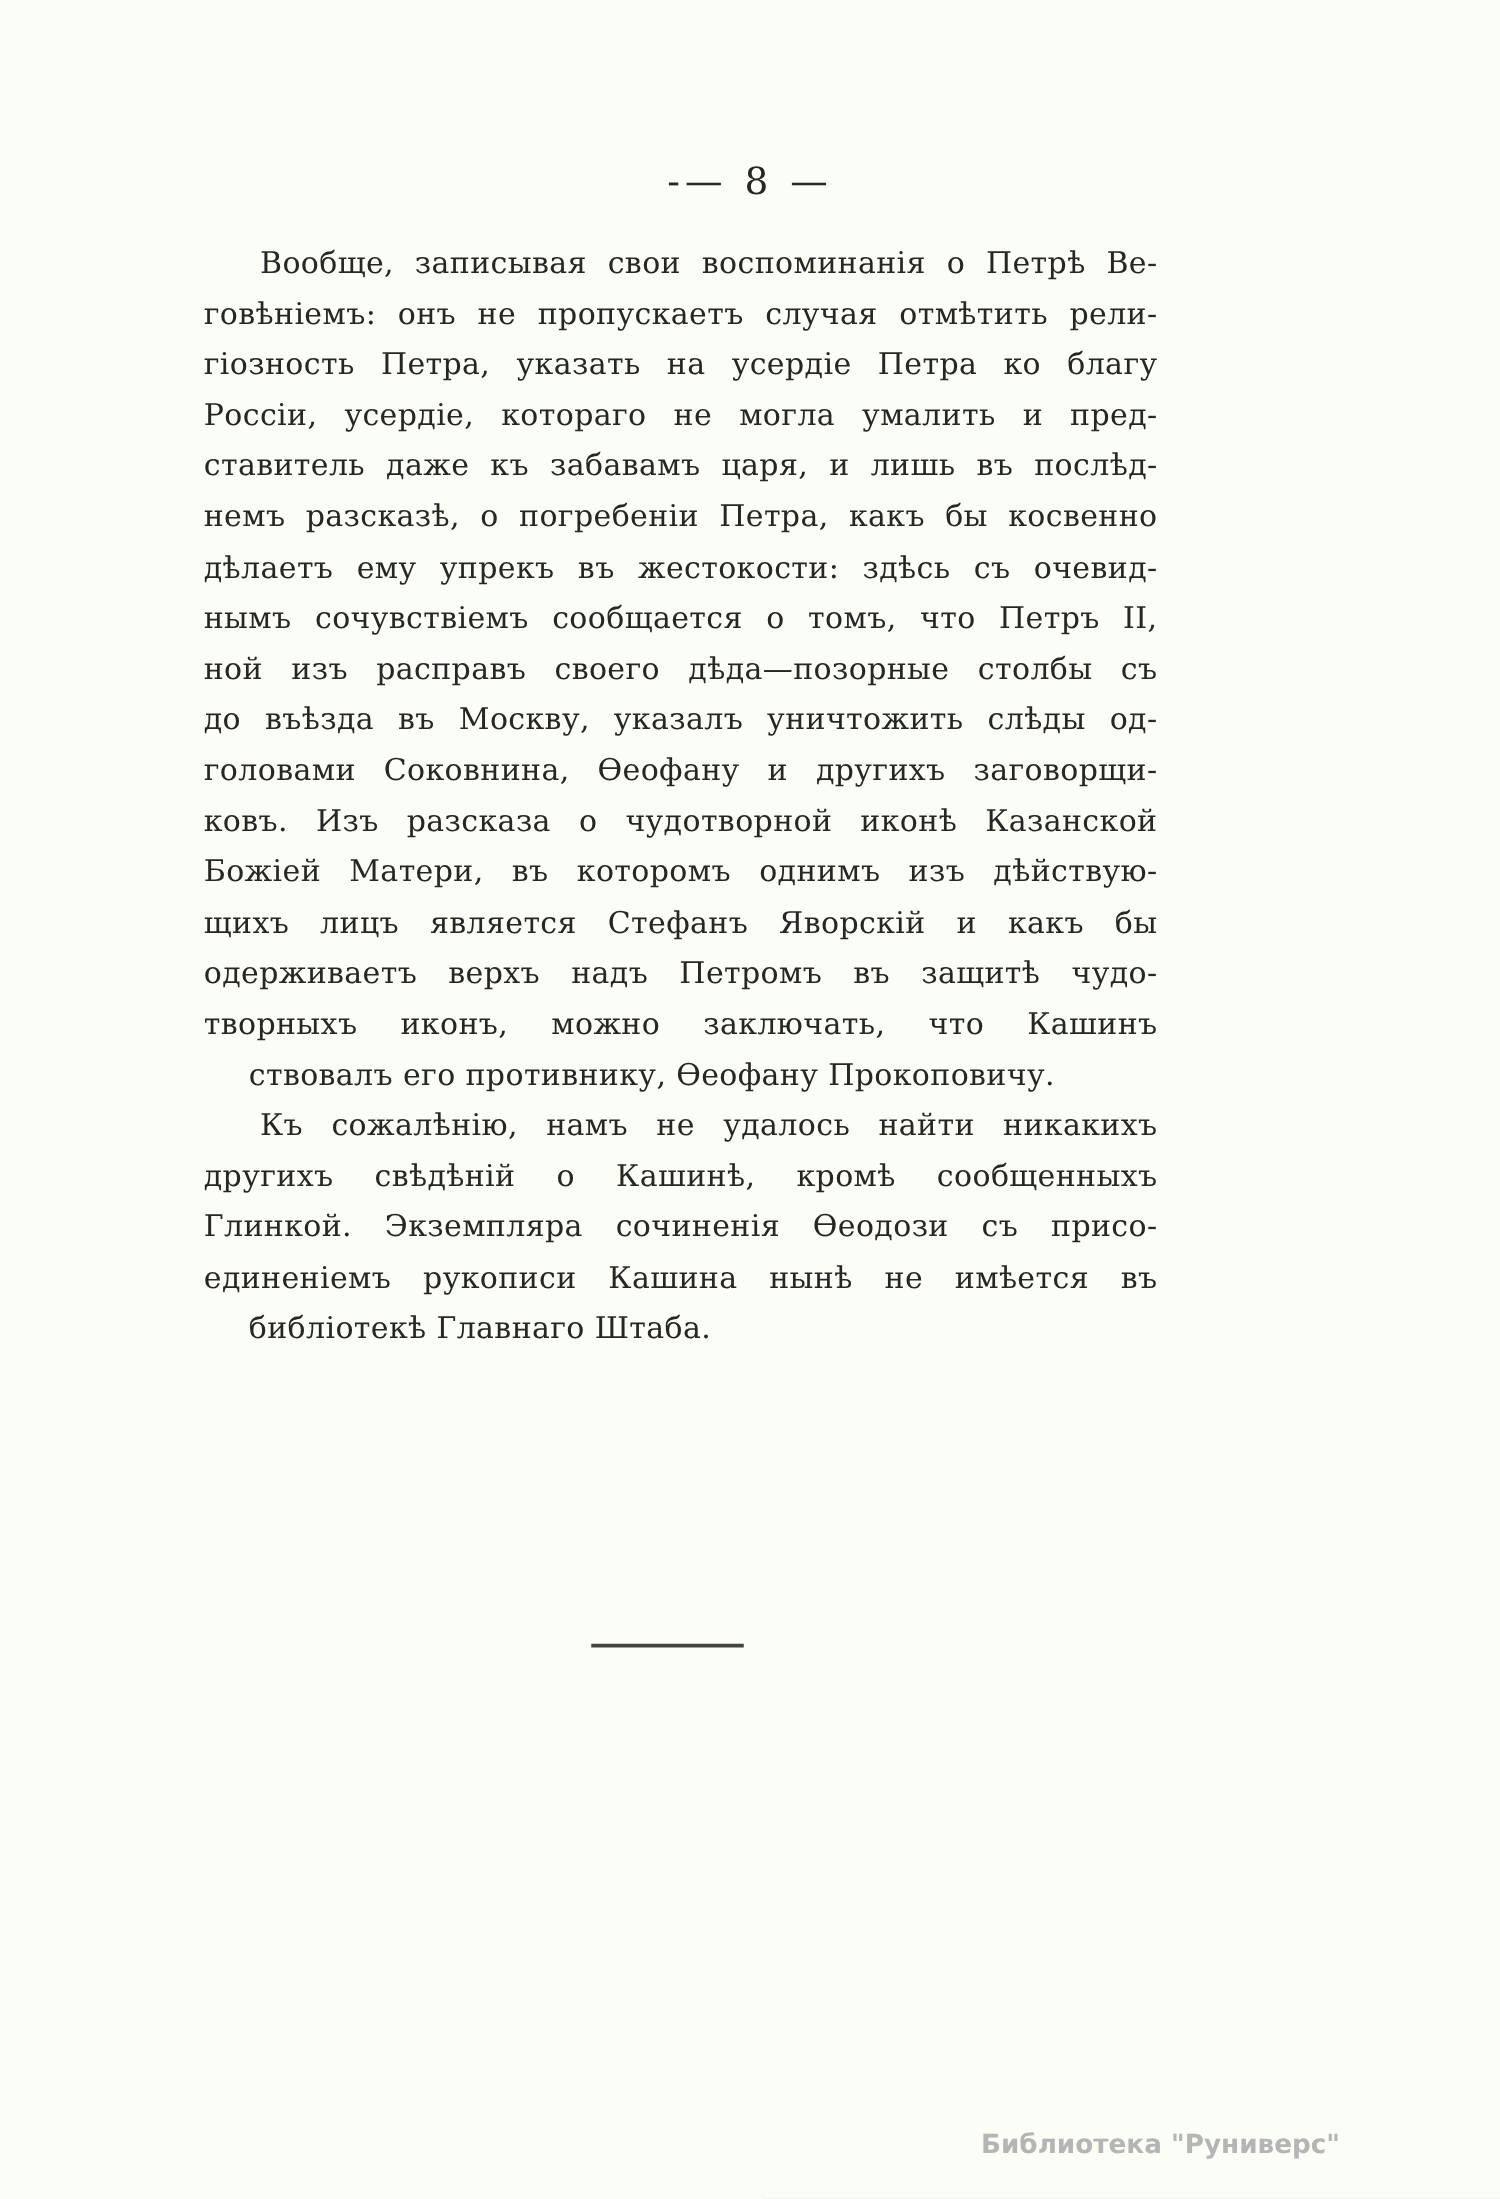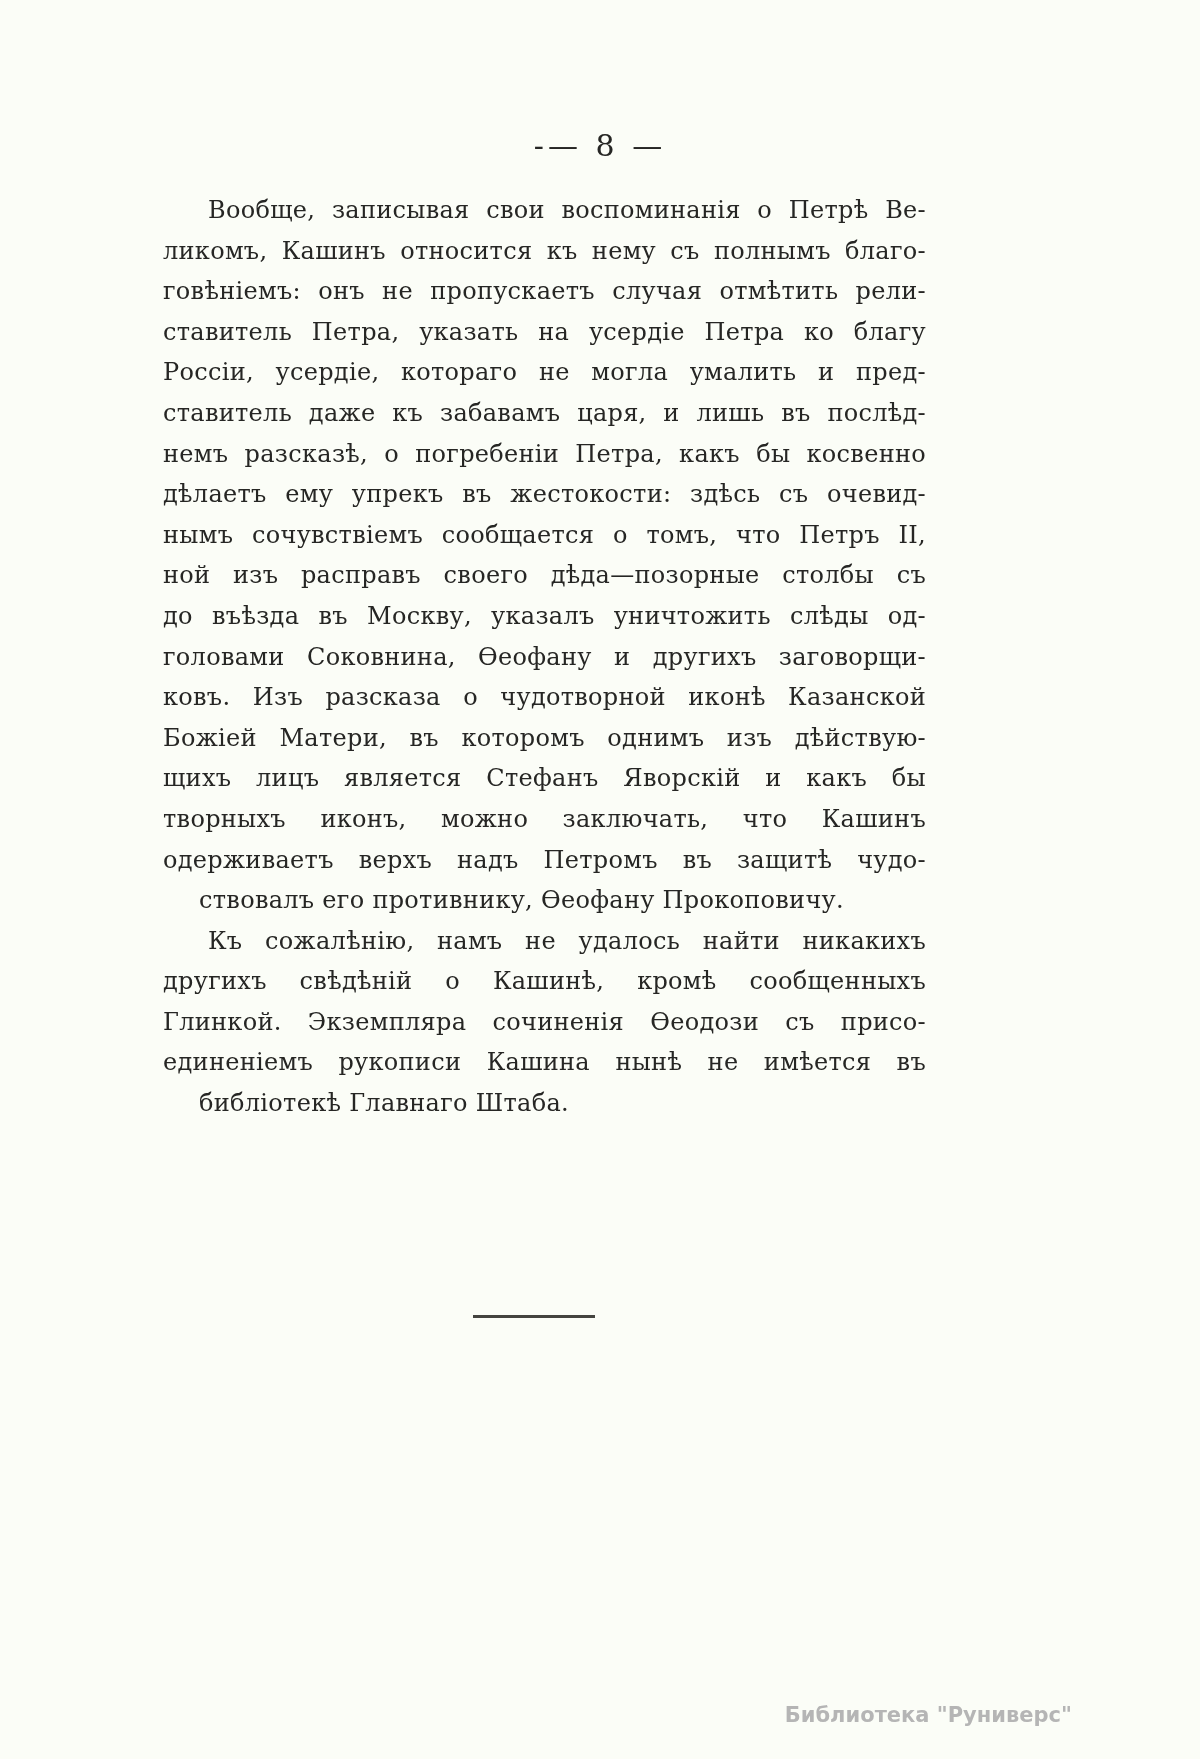--- a/index.html
+++ b/index.html
@@ -76,36 +76,35 @@
 <body>
 
 <div class="page" style="--bg: #fbfdf7; --ink: #262624; --wm: #b5b5b5;">
 
   <div class="page-number">-— 8 —</div>
 
   <div class="text-block">
 
     <div class="para">
       <div class="line first">Вообще, записывая свои воспоминанія о Петрѣ Ве-</div>
-      <div class="line">ликомъ, Кашинъ относится къ нему съ полнымъ благо-</div>
       <div class="line">говѣніемъ: онъ не пропускаетъ случая отмѣтить рели-</div>
-      <div class="line">ставитель Петра, указать на усердіе Петра ко благу</div>
+      <div class="line">гіозность Петра, указать на усердіе Петра ко благу</div>
       <div class="line">Россіи, усердіе, котораго не могла умалить и пред-</div>
       <div class="line">ставитель даже къ забавамъ царя, и лишь въ послѣд-</div>
       <div class="line">немъ разсказѣ, о погребеніи Петра, какъ бы косвенно</div>
       <div class="line">дѣлаетъ ему упрекъ въ жестокости: здѣсь съ очевид-</div>
       <div class="line">нымъ сочувствіемъ сообщается о томъ, что Петръ II,</div>
       <div class="line">ной изъ расправъ своего дѣда—позорные столбы съ</div>
       <div class="line">до въѣзда въ Москву, указалъ уничтожить слѣды од-</div>
       <div class="line">головами Соковнина, Ѳеофану и другихъ заговорщи-</div>
       <div class="line">ковъ. Изъ разсказа о чудотворной иконѣ Казанской</div>
       <div class="line">Божіей Матери, въ которомъ однимъ изъ дѣйствую-</div>
       <div class="line">щихъ лицъ является Стефанъ Яворскій и какъ бы</div>
+      <div class="line">одерживаетъ верхъ надъ Петромъ въ защитѣ чудо-</div>
       <div class="line">творныхъ иконъ, можно заключать, что Кашинъ</div>
-      <div class="line">одерживаетъ верхъ надъ Петромъ въ защитѣ чудо-</div>
       <div class="line last">ствовалъ его противнику, Ѳеофану Прокоповичу.</div>
     </div>
 
     <div class="para">
       <div class="line first">Къ сожалѣнію, намъ не удалось найти никакихъ</div>
       <div class="line">другихъ свѣдѣній о Кашинѣ, кромѣ сообщенныхъ</div>
       <div class="line">Глинкой. Экземпляра сочиненія Ѳеодози съ присо-</div>
       <div class="line">единеніемъ рукописи Кашина нынѣ не имѣется въ</div>
       <div class="line last">библіотекѣ Главнаго Штаба.</div>
     </div>

